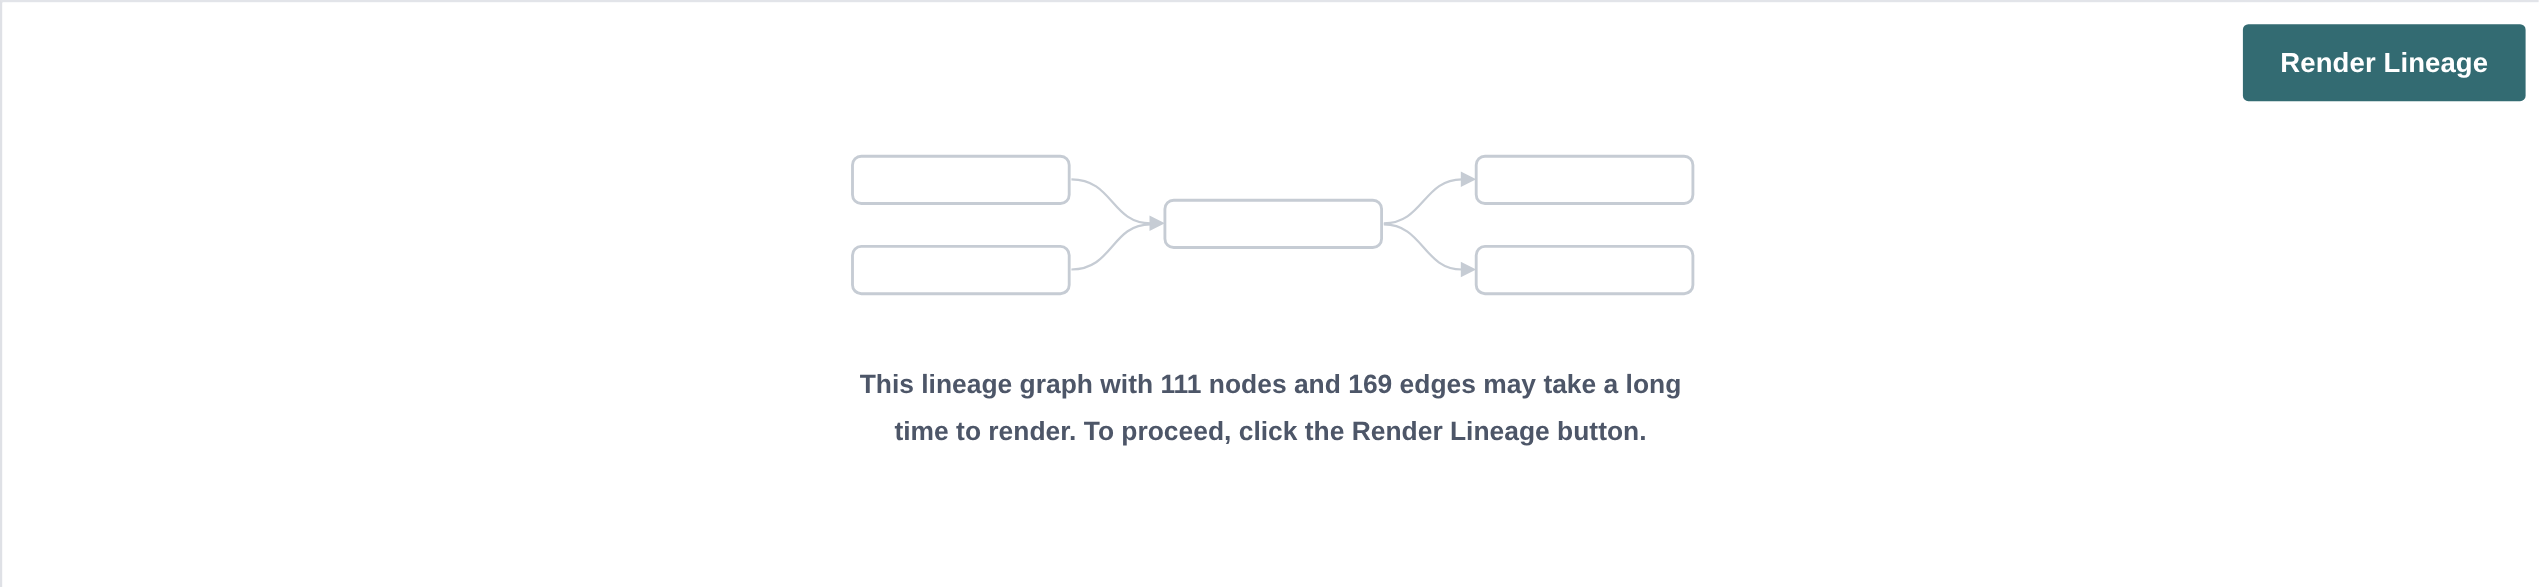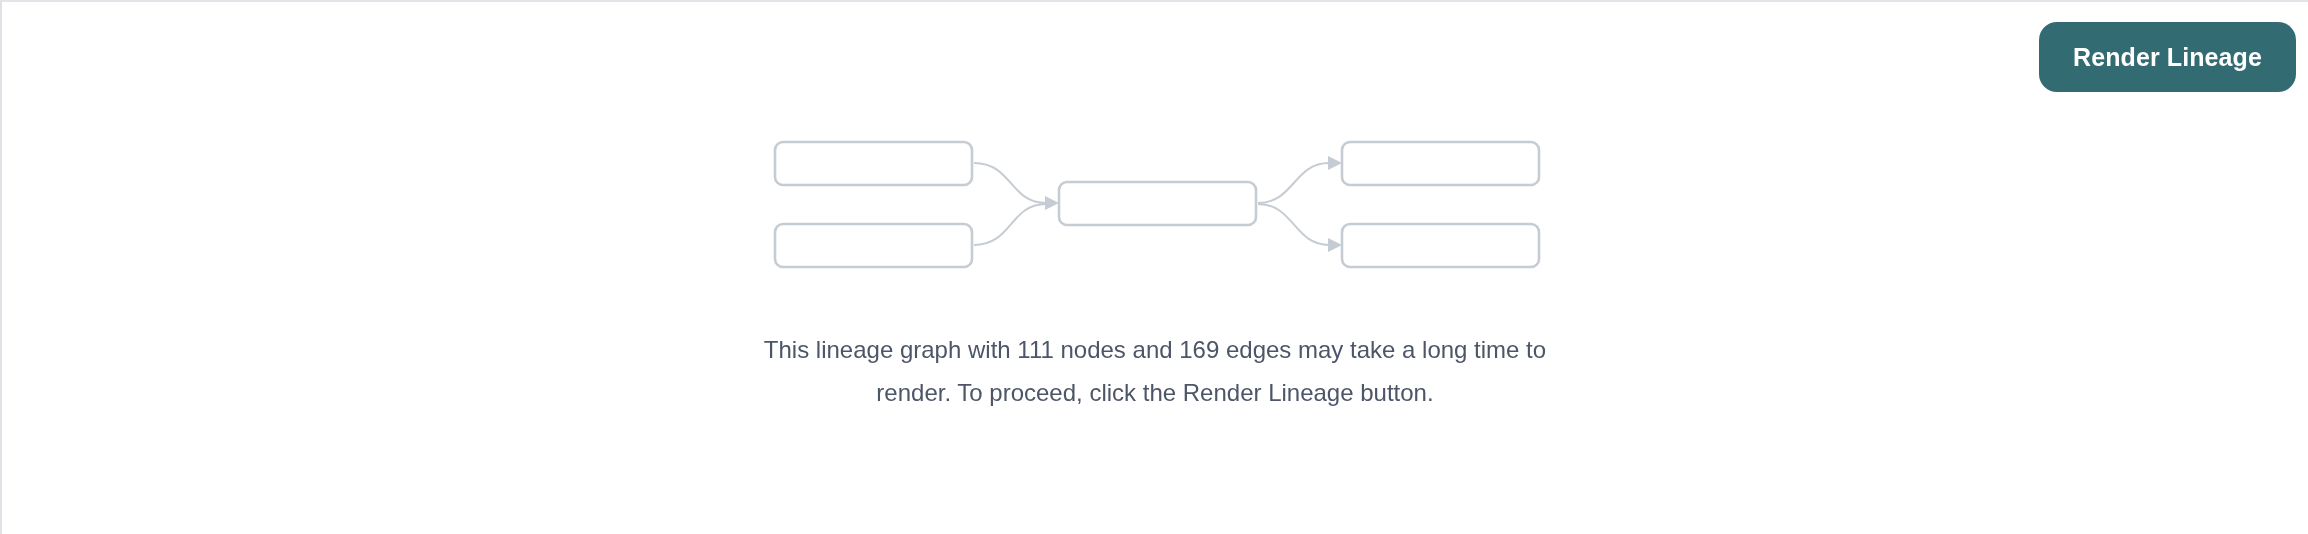--- a/index.html
+++ b/index.html
@@ -22,21 +22,21 @@
   }
 
   
   .render-btn {
     position: absolute;
     left: 2037px;
     top: 20px;
     width: 257px;
     height: 70px;
     border: none;
-    border-radius: 18px;
+    border-radius: 5px;
     background: #336b72;
     color: #ffffff;
     font-family: "Liberation Sans", sans-serif;
     font-size: 25px;
     font-weight: bold;
     letter-spacing: 0.1px;
     cursor: pointer;
     display: flex;
     align-items: center;
     justify-content: center;
@@ -74,21 +74,21 @@
   
   .message {
     position: absolute;
     left: 50%;
     transform: translateX(-50%);
     top: 326px;
     width: 800px;
     text-align: center;
     font-family: "Liberation Sans", sans-serif;
     font-size: 24px;
-    font-weight: normal;
+    font-weight: bold;
     line-height: 43px;
     color: #4d5668;
     white-space: pre-wrap;
   }
 </style>
 </head>
 <body>
 
 <div id="screen">
 

